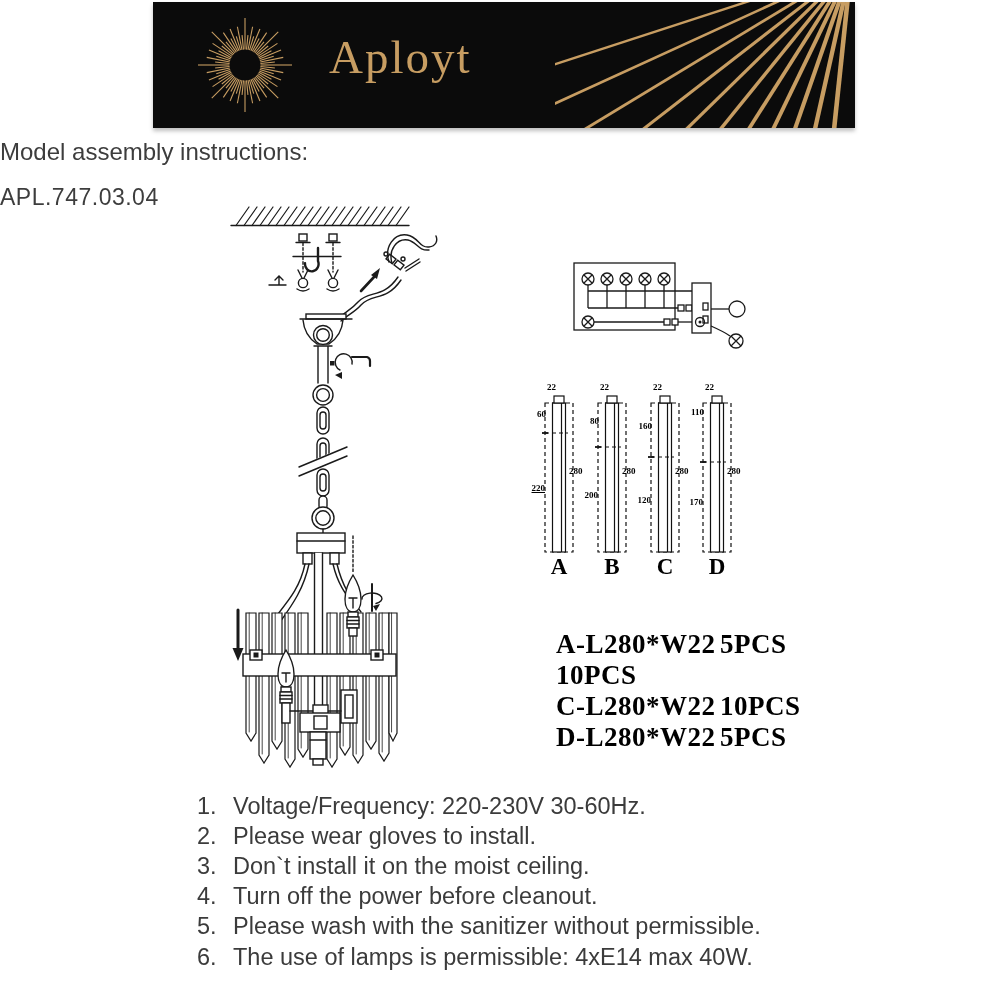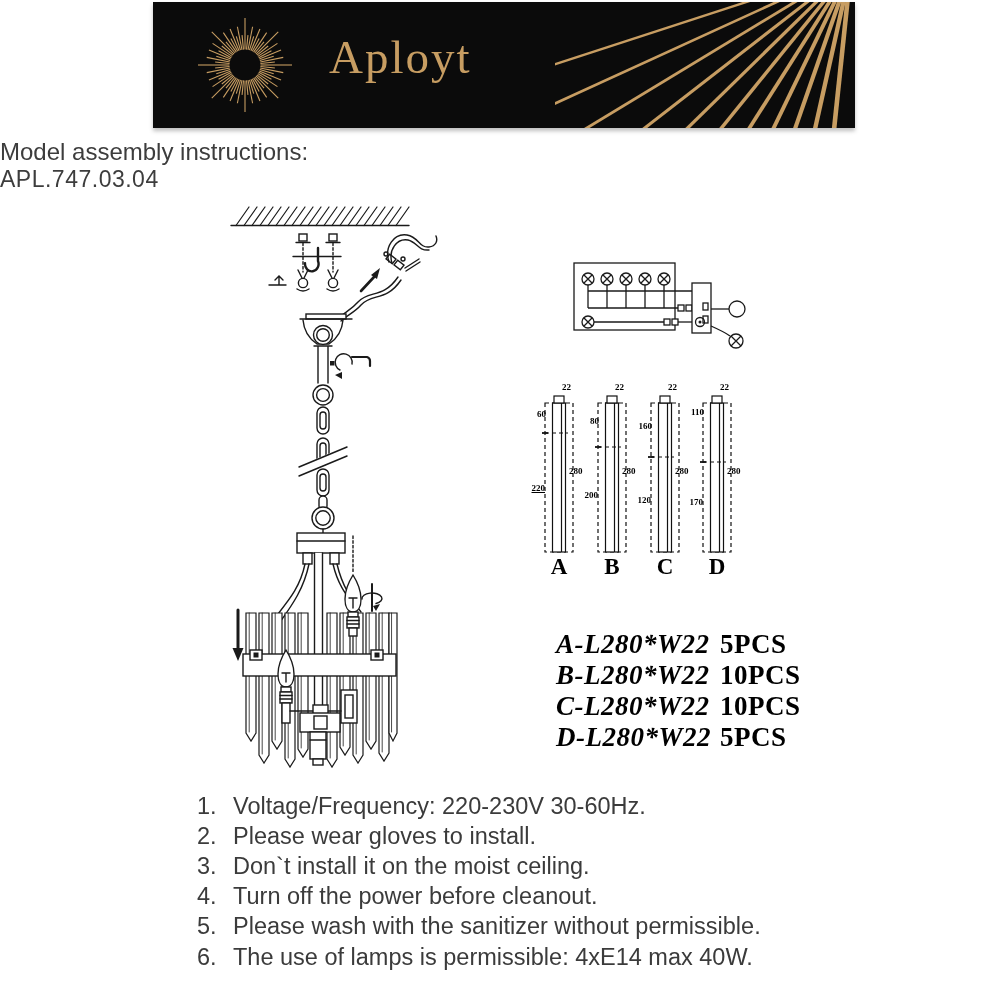--- a/index.html
+++ b/index.html
@@ -11,38 +11,38 @@
   
   .banner{position:absolute;left:153px;top:2px;width:702px;height:126px;background:var(--banner);
           overflow:hidden;box-shadow:0 3px 4px rgba(0,0,0,.25);}
   #burst{position:absolute;left:36px;top:7px;}
   .brand{position:absolute;left:176px;top:28px;font-family:"Liberation Serif",serif;
          font-size:47px;color:var(--gold);letter-spacing:2px;font-weight:400;}
   #rays{position:absolute;right:0;top:0;}
   
   .titleblock{position:absolute;left:0;top:138px;width:100%;color:#3d3d3d;}
   .t1{font-size:24px;}
-  .t2{font-size:23px;letter-spacing:.5px;margin-top:0;}
+  .t2{font-size:23px;letter-spacing:.5px;margin-top:18px;}
   
   svg.draw{position:absolute;}
   .dash{stroke-dasharray:4 3;fill:none;}
   .dash2{stroke-dasharray:2.5 2.2;fill:none;}
   .fill{fill:var(--ink);stroke:none;}
   
   .bars{position:absolute;left:528px;top:383px;width:232px;height:208px;}
   .bars .lbl{position:absolute;font-weight:bold;color:#000;}
   .dimnum{font-family:"Liberation Serif",serif;font-size:9px;width:24px;}
   .dim-r{text-align:right;}
-  .dim-c{text-align:right;}
+  .dim-c{text-align:left;}
   .barletter{font-family:"Liberation Serif",serif;font-size:23px;width:26px;text-align:center;}
   
   .parts{position:absolute;left:556px;top:629px;font-family:"Liberation Serif",serif;
          font-weight:bold;font-size:27px;color:#000;letter-spacing:.5px;}
   .part-row{height:31px;display:flex;align-items:center;}
-  .part-row .code{width:164px;font-style:italic;}
+  .part-row .code{width:164px;}
   
   .instructions{position:absolute;left:197px;top:791px;width:640px;font-size:23.5px;color:var(--txt);}
   .inst-row{height:30.2px;display:flex;align-items:center;}
   .inst-num{width:27px;flex:none;}
   .inst-text{margin-left:9px;white-space:nowrap;}
 </style>
 </head>
 <body>
 
 <div class="page">
@@ -396,21 +396,20 @@
     <span class="lbl dimnum" style="left:199px;top:83px;">280</span>
     <span class="lbl barletter" style="left:176px;top:171px;">D</span>
   </div>
 
   <div class="parts">
     <div class="part-row">
       <span class="code">A-L280*W22</span>
       <span class="qty">5PCS</span>
     </div>
     <div class="part-row">
-      <span class="code">B-L280*W22</span>
       <span class="qty">10PCS</span>
     </div>
     <div class="part-row">
       <span class="code">C-L280*W22</span>
       <span class="qty">10PCS</span>
     </div>
     <div class="part-row">
       <span class="code">D-L280*W22</span>
       <span class="qty">5PCS</span>
     </div>

